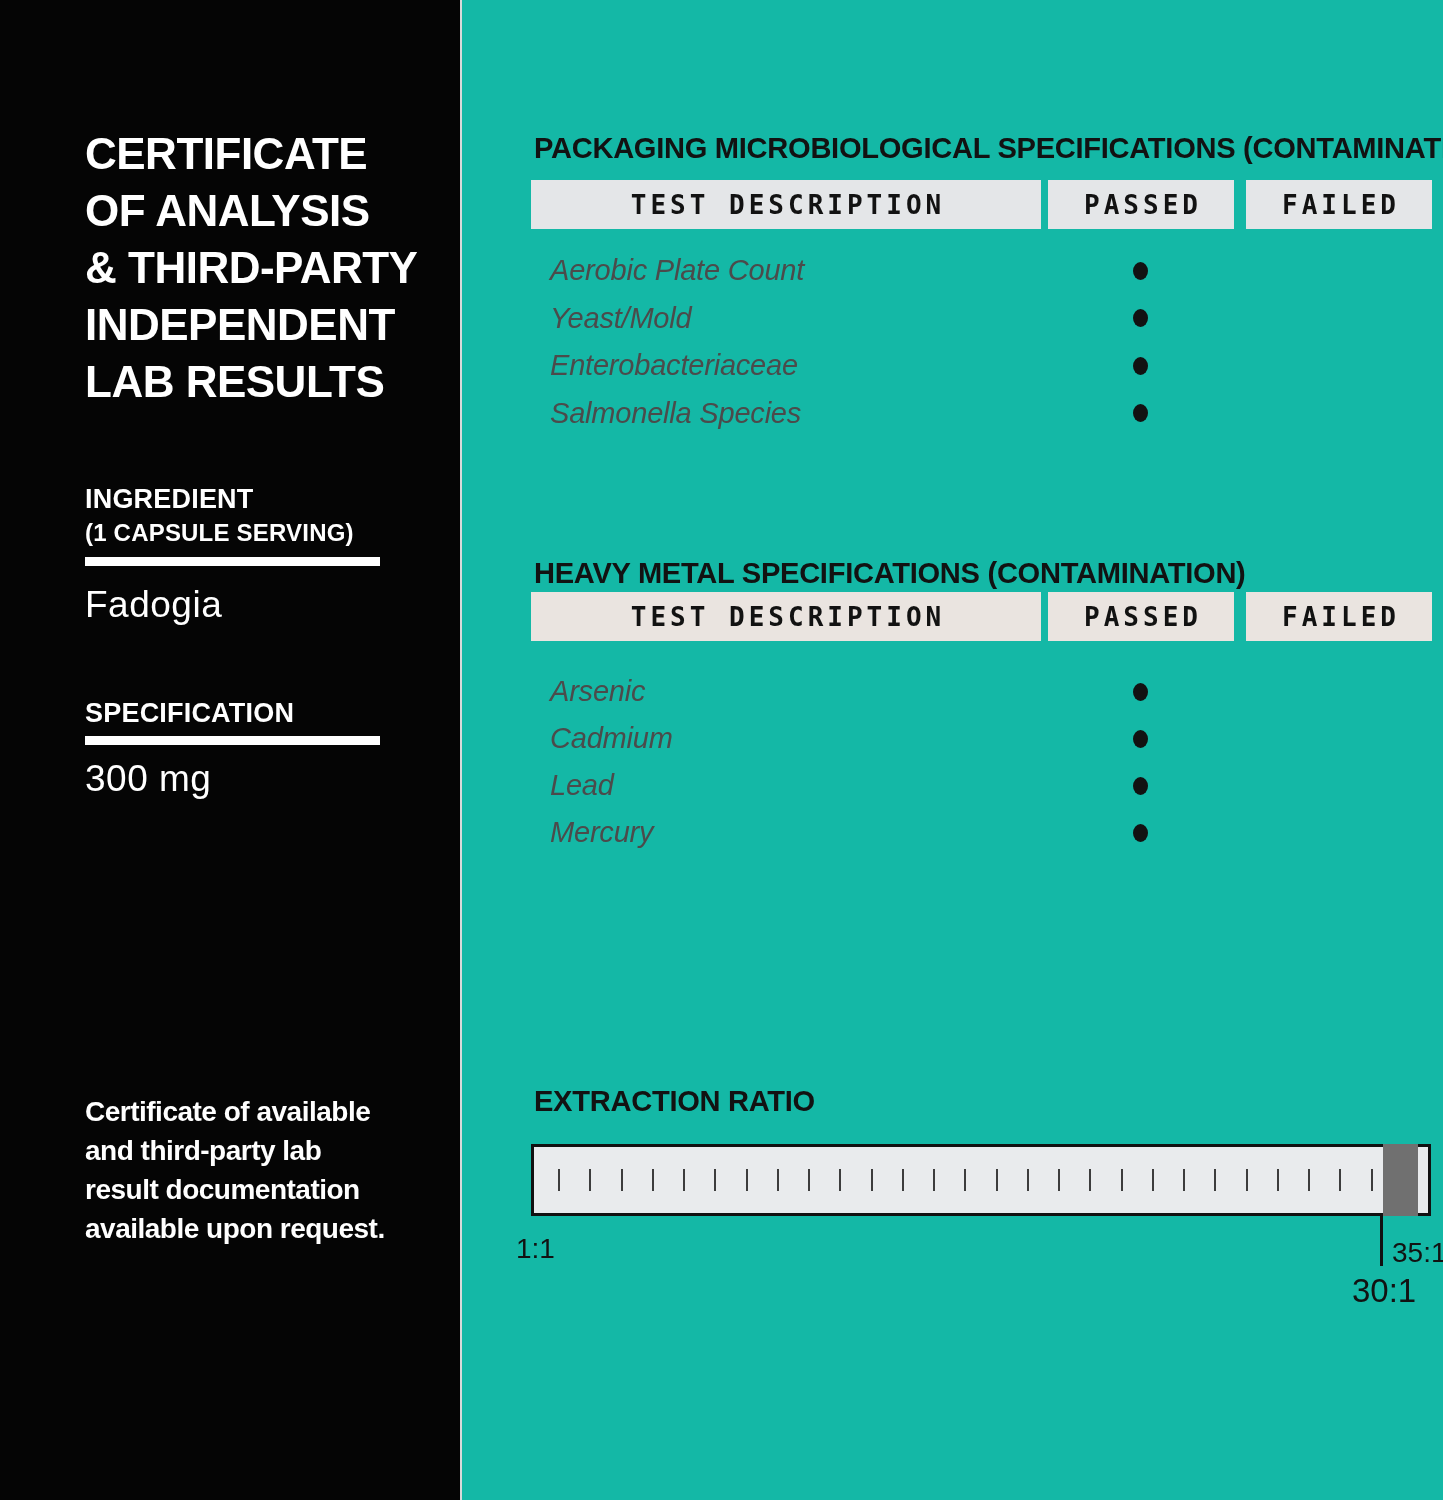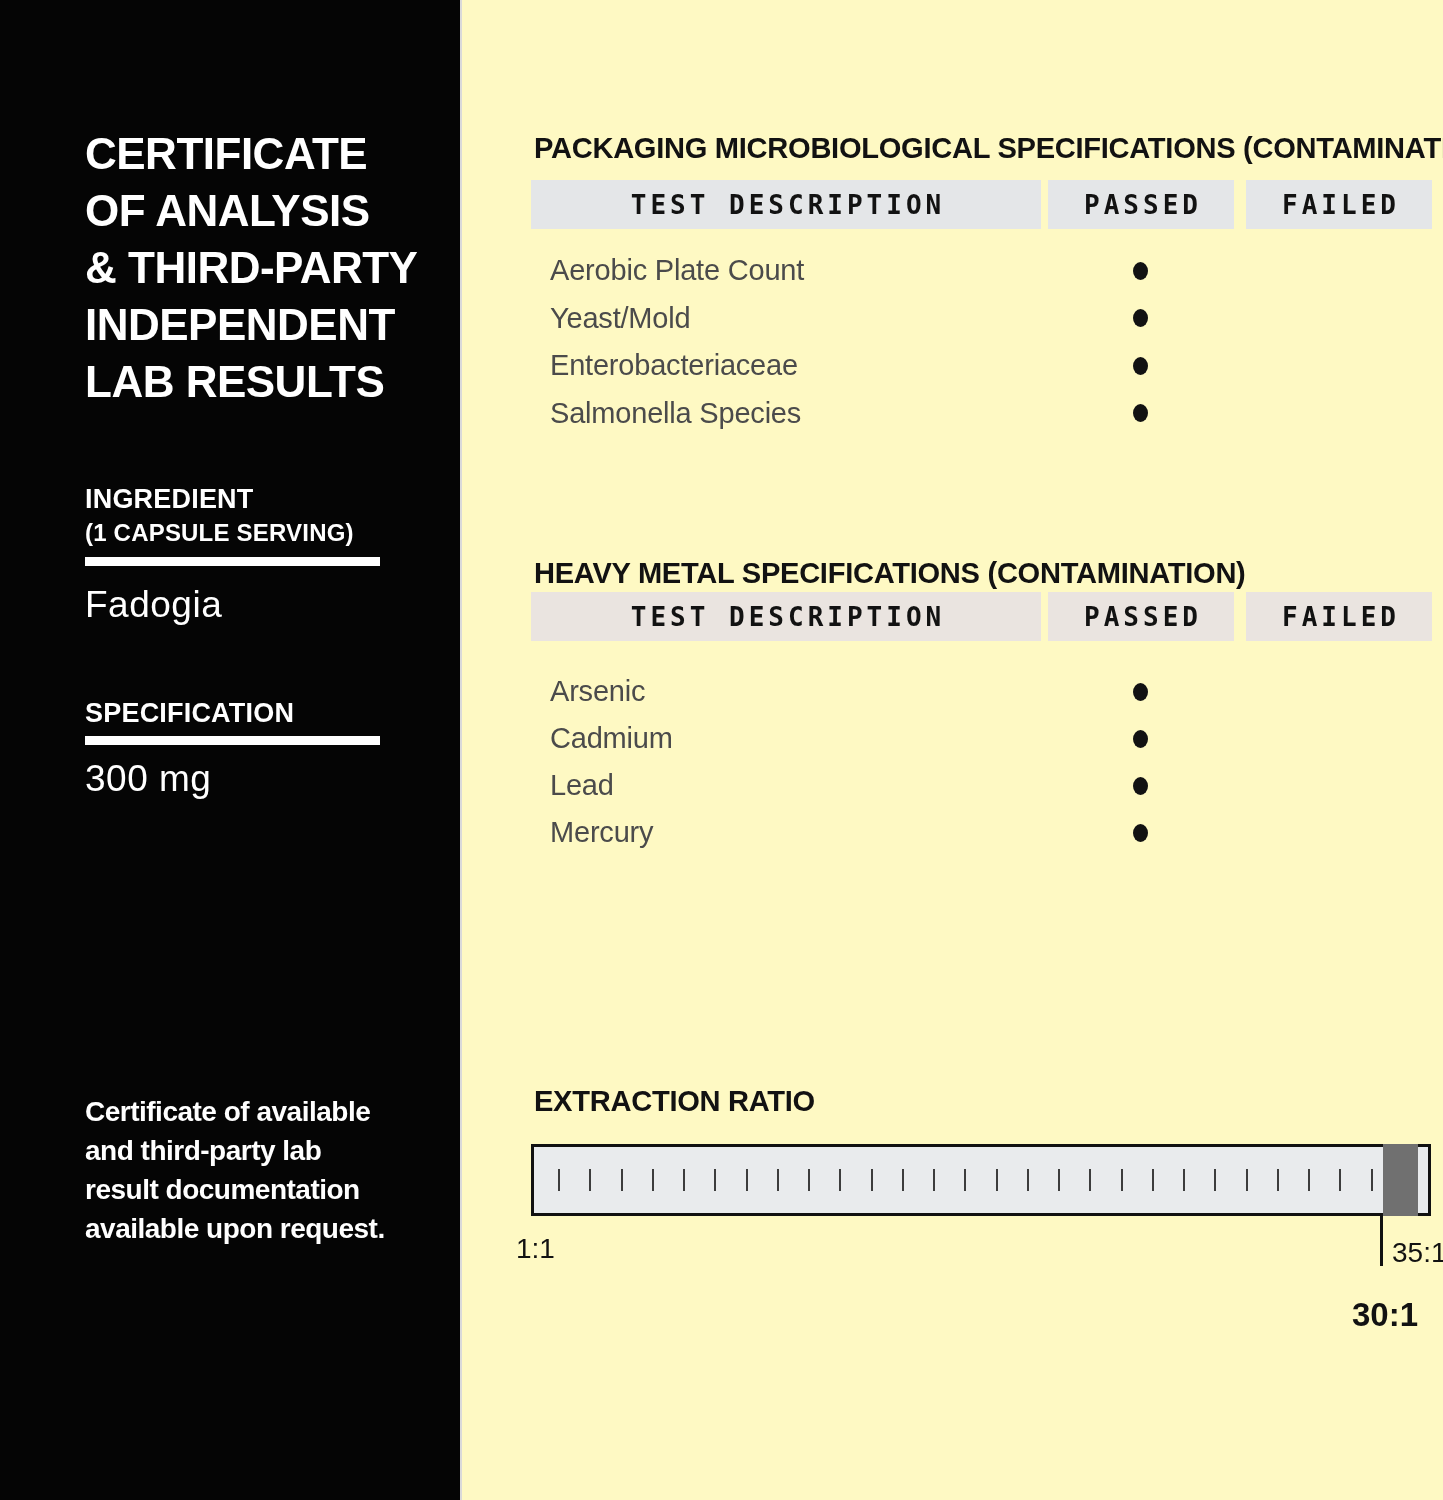--- a/index.html
+++ b/index.html
@@ -1,19 +1,19 @@
 <!DOCTYPE html>
 <html><head>
 <meta charset="utf-8">
 <style>
   html, body { margin: 0; padding: 0; background: #ffffff; }
   body { font-family: "Liberation Sans", sans-serif; }
   .page {
     position: relative; width: 1443px; height: 1500px;
-    background: #fef9c3; overflow: hidden;
+    background: #14b8a6; overflow: hidden;
   }
 
   
   .sidebar {
     position: absolute; left: 0; top: 0; width: 460px; height: 1500px;
     background: #050505; border-right: 2px solid #d9d9d9;
   }
   .sidebar-title {
     position: absolute; left: 85px; top: 125px;
     color: #ffffff; font-weight: bold; font-size: 44px; line-height: 57px;
@@ -62,21 +62,21 @@
   .t1 .c3 { left: 1246px; width: 186px; }
   .t1 .thead-cell { top: 180px; background: #e4e6e8; }
   .t2 .c1 { left: 531px; width: 510px; }
   .t2 .c2 { left: 1048px; width: 186px; }
   .t2 .c3 { left: 1246px; width: 186px; }
   .t2 .thead-cell { top: 592px; background: #eae4e0; }
 
   .tbody { position: absolute; left: 531px; width: 901px; }
   .tbody-1 { top: 247px; }
   .tbody-2 { top: 668px; }
-  .trow { position: relative; height: 47.5px; display: flex; align-items: center; }
+  .trow { position: relative; height: 47.5px; display: flex; align-items: center; font-style: italic; }
   .tname {
     margin-left: 19px; font-size: 29px; color: #4b4b4b; letter-spacing: -0.2px;
     white-space: nowrap;
   }
   .dot {
     position: absolute; left: 602px; top: 50%; margin-top: -9px;
     width: 15px; height: 18px; border-radius: 50%; background: #121212;
   }
 
   
@@ -92,22 +92,22 @@
     background: #707070;
   }
   .indicator-line {
     position: absolute; left: 1380px; top: 1214px; width: 3px; height: 52px;
     background: #111111;
   }
   .scale-label { position: absolute; font-size: 28px; color: #121212; white-space: nowrap; }
   .label-min { left: 516px; top: 1233px; }
   .label-max { left: 1392px; top: 1237px; }
   .label-value {
-    position: absolute; left: 1352px; top: 1272px; font-size: 33px; font-weight: bold;
-    color: #121212; white-space: nowrap; margin-top: 24px;
+    position: absolute; left: 1352px; top: 1272px; font-size: 33px; font-weight: normal;
+    color: #121212; white-space: nowrap;
   }
 </style>
 </head>
 <body>
 
 <div class="page">
 
   <div class="sidebar">
     <div class="sidebar-title">
       <span>CERTIFICATE</span>

